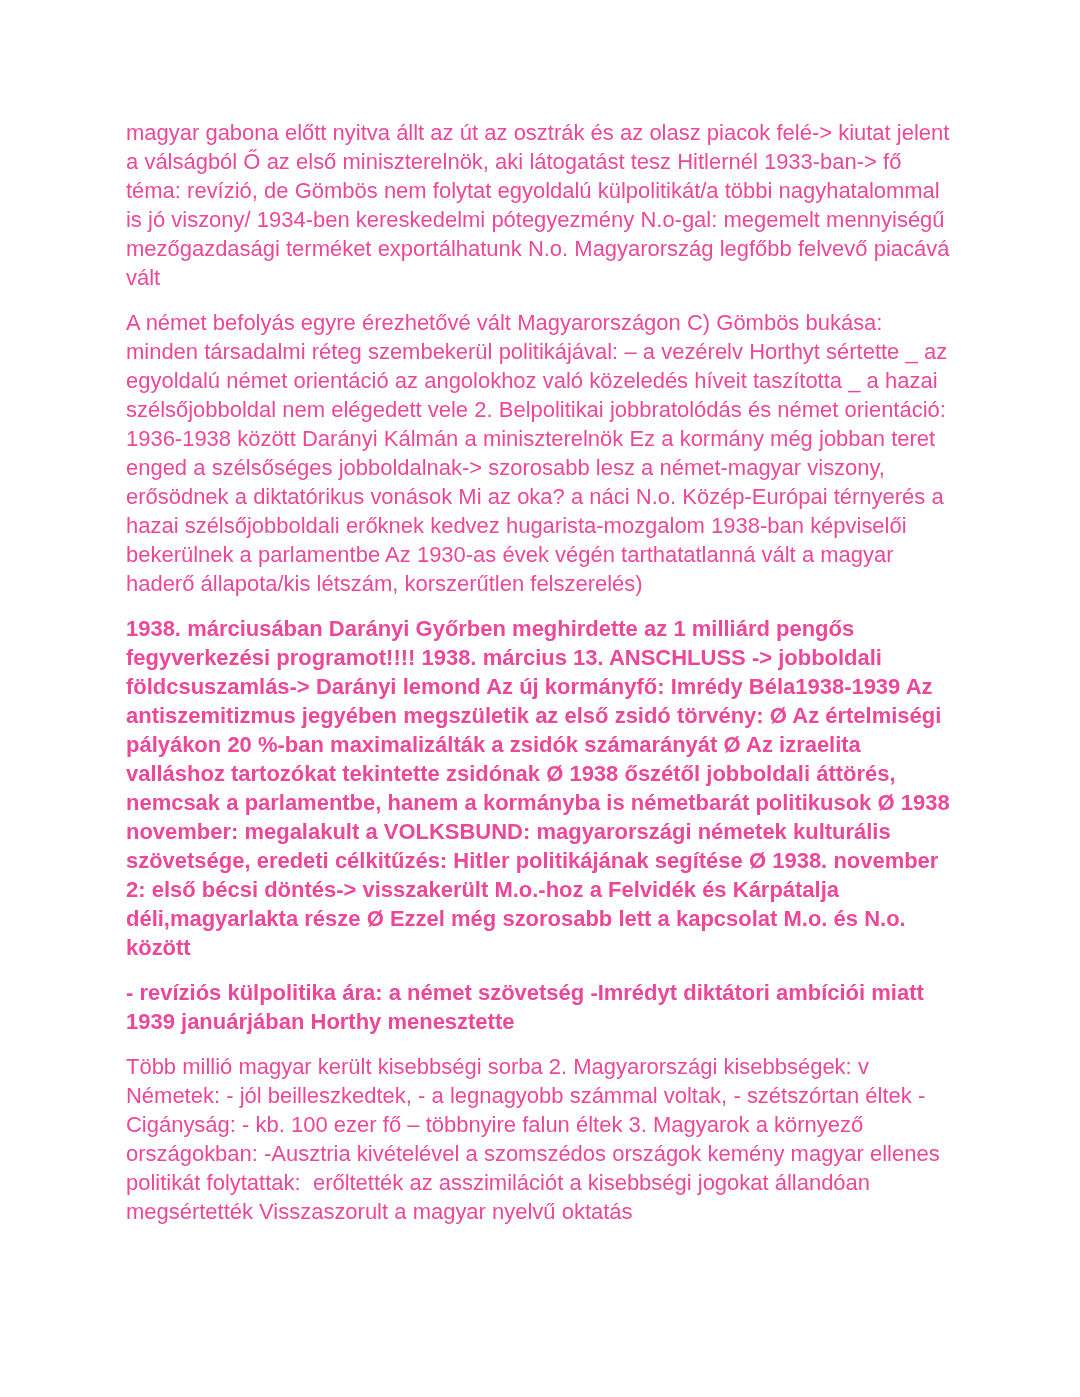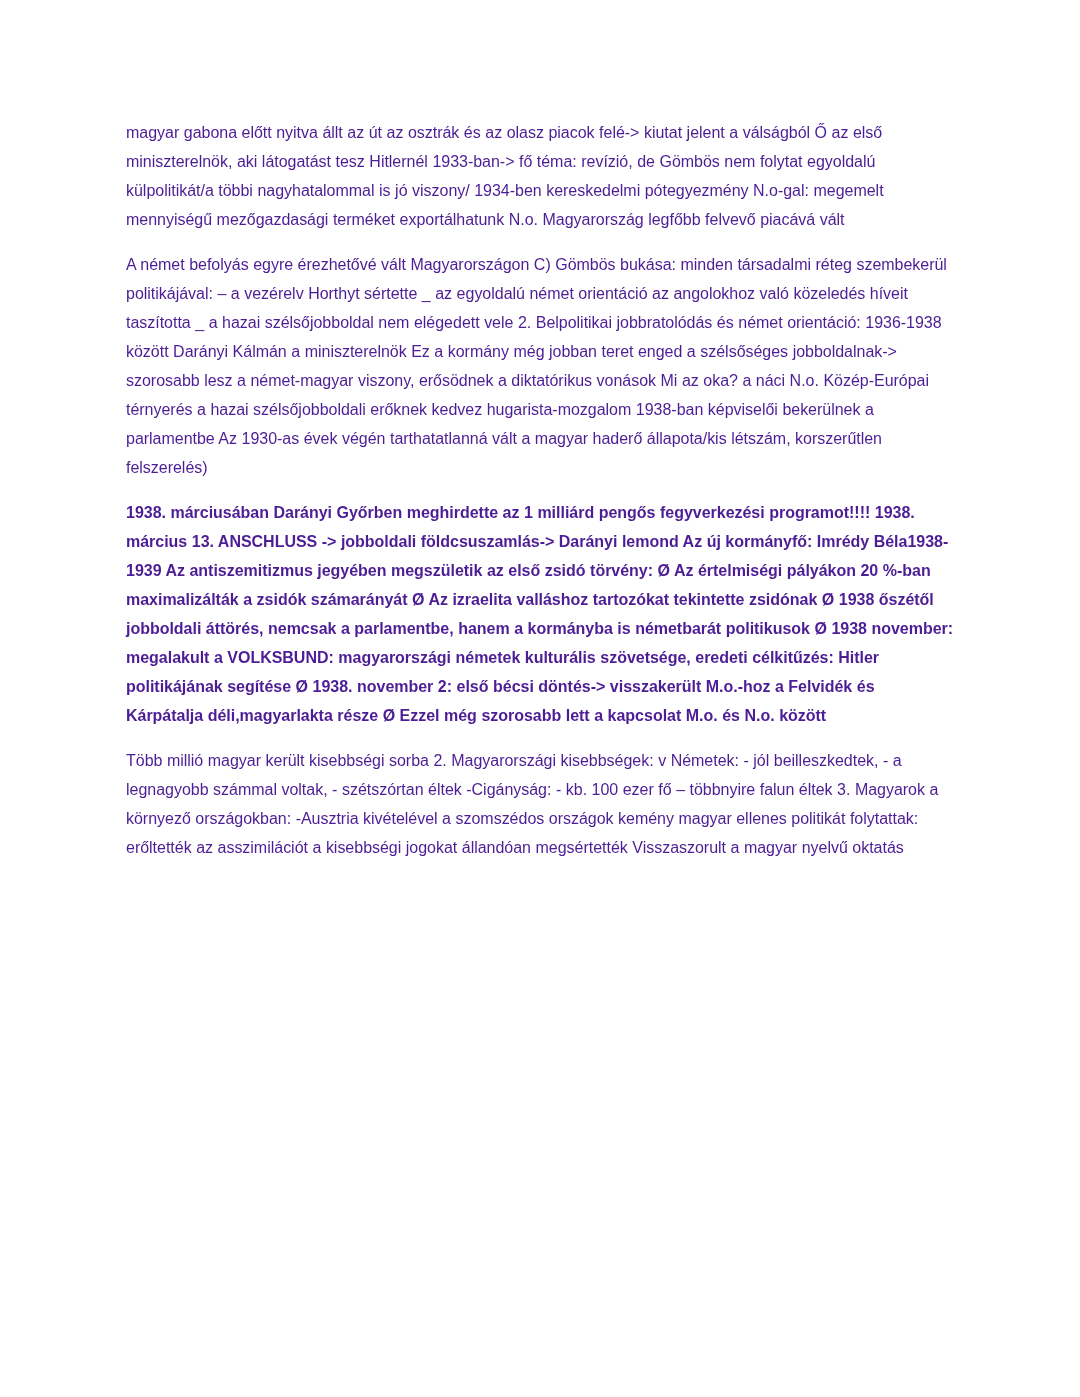--- a/index.html
+++ b/index.html
@@ -21,27 +21,27 @@
     background: #ffffff;
     box-sizing: border-box;
   }
   .text-column {
     position: absolute;
     left: 126px;
     top: 118px;
     width: 830px;
   }
   .para {
-    font-size: 16px;
+    font-size: 22px;
     line-height: 29px;
     letter-spacing: -0.02px;
     word-spacing: 0.1px;
     text-align: left;
     margin: 0;
-    color: #4c1d95;
+    color: #ec4899;
     hyphens: none;
     white-space: pre-wrap;
   }
   
   .para + .para {
     margin-top: 16px;
   }
   .para-gap {
     margin-top: 29px;
     font-weight: bold;
@@ -52,18 +52,19 @@
 
 <div class="page">
   <div class="text-column">
 
     <p class="para">magyar gabona előtt nyitva állt az út az osztrák és az olasz piacok felé-&gt; kiutat jelent a válságból Ő az első miniszterelnök, aki látogatást tesz Hitlernél 1933-ban-&gt; fő téma: revízió, de Gömbös nem folytat egyoldalú külpolitikát/a többi nagyhatalommal is jó viszony/ 1934-ben kereskedelmi pótegyezmény N.o-gal: megemelt mennyiségű mezőgazdasági terméket exportálhatunk N.o. Magyarország legfőbb felvevő piacává vált</p>
 
     <p class="para">A német befolyás egyre érezhetővé vált Magyarországon C) Gömbös bukása: minden társadalmi réteg szembekerül politikájával: – a vezérelv Horthyt sértette _ az egyoldalú német orientáció az angolokhoz való közeledés híveit taszította _ a hazai szélsőjobboldal nem elégedett vele 2. Belpolitikai jobbratolódás és német orientáció: 1936-1938 között Darányi Kálmán a miniszterelnök Ez a kormány még jobban teret enged a szélsőséges jobboldalnak-&gt; szorosabb lesz a német-magyar viszony, erősödnek a diktatórikus vonások Mi az oka? a náci N.o. Közép-Európai térnyerés a hazai szélsőjobboldali erőknek kedvez hugarista-mozgalom 1938-ban képviselői bekerülnek a parlamentbe Az 1930-as évek végén tarthatatlanná vált a magyar haderő állapota/kis létszám, korszerűtlen felszerelés)</p>
 
     <p class="para para-gap">1938. márciusában Darányi Győrben meghirdette az 1 milliárd pengős fegyverkezési programot!!!! 1938. március 13. ANSCHLUSS -&gt; jobboldali földcsuszamlás-&gt; Darányi lemond Az új kormányfő: Imrédy Béla1938-1939 Az antiszemitizmus jegyében megszületik az első zsidó törvény: Ø Az értelmiségi pályákon 20 %-ban maximalizálták a zsidók számarányát Ø Az izraelita valláshoz tartozókat tekintette zsidónak Ø 1938 őszétől jobboldali áttörés, nemcsak a parlamentbe, hanem a kormányba is németbarát politikusok Ø 1938 november: megalakult a VOLKSBUND: magyarországi németek kulturális szövetsége, eredeti célkitűzés: Hitler politikájának segítése Ø 1938. november 2: első bécsi döntés-&gt; visszakerült M.o.-hoz a Felvidék és Kárpátalja déli,magyarlakta része Ø Ezzel még szorosabb lett a kapcsolat M.o. és N.o. között</p>
 
+    <p class="para para-gap">- revíziós külpolitika ára: a német szövetség -Imrédyt diktátori ambíciói miatt 1939 januárjában Horthy menesztette</p>
 
 
     <p class="para">Több millió magyar került kisebbségi sorba 2. Magyarországi kisebbségek: v Németek: - jól beilleszkedtek, - a legnagyobb számmal voltak, - szétszórtan éltek -Cigányság: - kb. 100 ezer fő – többnyire falun éltek 3. Magyarok a környező országokban: -Ausztria kivételével a szomszédos országok kemény magyar ellenes politikát folytattak:  erőltették az asszimilációt a kisebbségi jogokat állandóan megsértették Visszaszorult a magyar nyelvű oktatás</p>
 
   </div>
 </div>
 
 </body></html>

